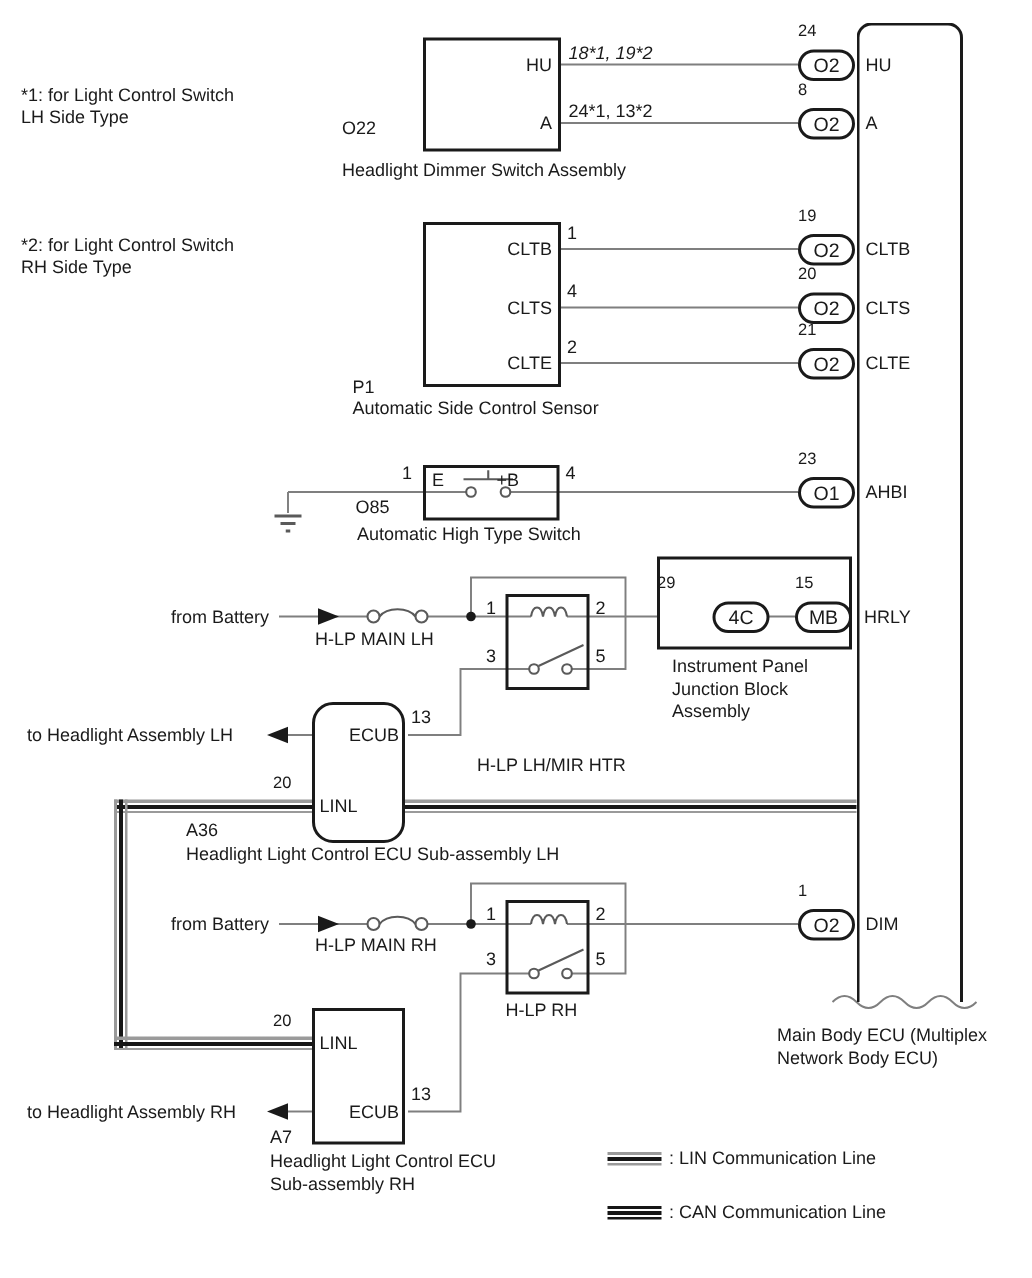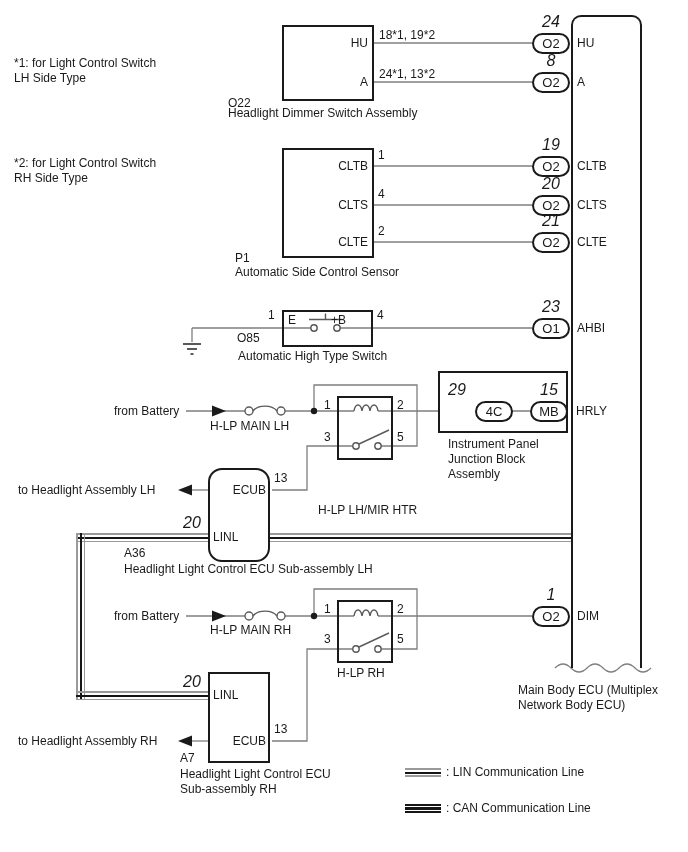--- a/index.html
+++ b/index.html
@@ -1,20 +1,20 @@
 <!DOCTYPE html>
 <html><head>
 <meta charset="utf-8">
 <style>
   html,body{margin:0;padding:0;background:#fff;}
   .canvas{position:relative;width:688px;height:852px;background:#fff;
           font-family:"Liberation Sans",sans-serif;color:#1a1a1a;overflow:hidden;}
   .wires{position:absolute;left:0;top:0;}
   .t{position:absolute;font-size:12px;line-height:14px;white-space:nowrap;}
-  .numc{position:absolute;font-size:16px;line-height:13px;width:38px;text-align:center;font-style:italic;}
+  .numc{position:absolute;font-size:11px;line-height:13px;width:38px;}
   .box{position:absolute;border:2px solid #1a1a1a;background:transparent;box-sizing:border-box;}
   .oval{position:absolute;width:38px;height:21px;border:2px solid #1a1a1a;border-radius:11px;
         background:#fff;box-sizing:border-box;display:flex;align-items:center;justify-content:center;
         font-size:13px;}
   .pin-r{position:absolute;font-size:12px;line-height:14px;}
   .inlab-r{position:absolute;font-size:12px;line-height:14px;text-align:right;}
   .lin-h{position:absolute;height:9px;
      background:linear-gradient(to bottom,#9a9a9a 0 2px,transparent 2px 3.5px,#161616 3.5px 6px,transparent 6px 7.5px,#9a9a9a 7.5px 9px);}
   .lin-v{position:absolute;width:9px;
      background:linear-gradient(to right,#9a9a9a 0 2px,transparent 2px 3.5px,#161616 3.5px 6px,transparent 6px 7.5px,#9a9a9a 7.5px 9px);}
@@ -108,23 +108,23 @@
   <div class="lin-h" style="left:76px;top:691px;width:133px;"></div>
 
   <div class="t" style="left:14px;top:56px;">*1: for Light Control Switch</div>
   <div class="t" style="left:14px;top:71px;">LH Side Type</div>
   <div class="t" style="left:14px;top:156px;">*2: for Light Control Switch</div>
   <div class="t" style="left:14px;top:171px;">RH Side Type</div>
 
   <div class="box" style="left:282px;top:25px;width:92px;height:76px;"></div>
   <div class="inlab-r" style="left:300px;top:36px;width:68px;">HU</div>
   <div class="inlab-r" style="left:300px;top:75px;width:68px;">A</div>
-  <div class="t" style="left:379px;top:28px;">18*1, 19*2</div>
+  <div class="t" style="left:379px;top:28px;font-style:italic;">18*1, 19*2</div>
   <div class="t" style="left:379px;top:67px;">24*1, 13*2</div>
-  <div class="t" style="left:228px;top:96px;">O22</div>
+  <div class="t" style="left:228px;top:78px;">O22</div>
   <div class="t" style="left:228px;top:106px;">Headlight Dimmer Switch Assembly</div>
 
   <div class="box" style="left:282px;top:148px;width:92px;height:110px;"></div>
   <div class="inlab-r" style="left:290px;top:159px;width:78px;">CLTB</div>
   <div class="inlab-r" style="left:290px;top:198px;width:78px;">CLTS</div>
   <div class="inlab-r" style="left:290px;top:235px;width:78px;">CLTE</div>
   <div class="t" style="left:378px;top:148px;">1</div>
   <div class="t" style="left:378px;top:187px;">4</div>
   <div class="t" style="left:378px;top:224px;">2</div>
   <div class="t" style="left:235px;top:251px;">P1</div>

